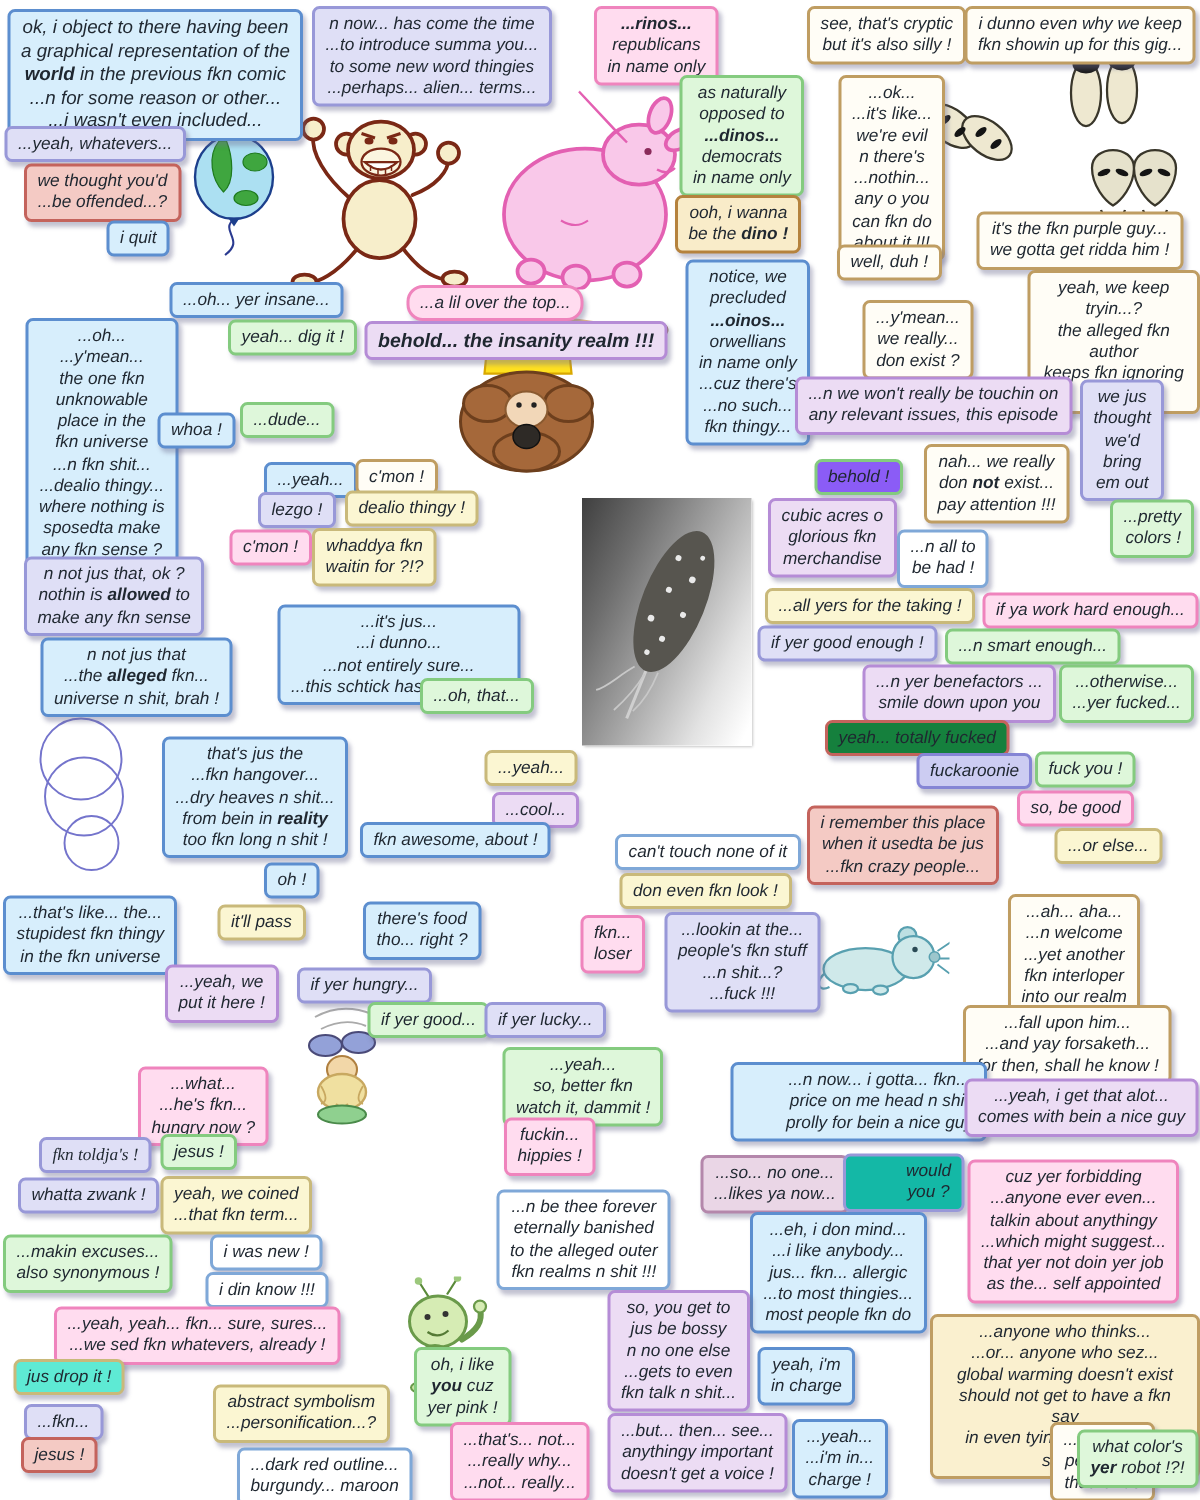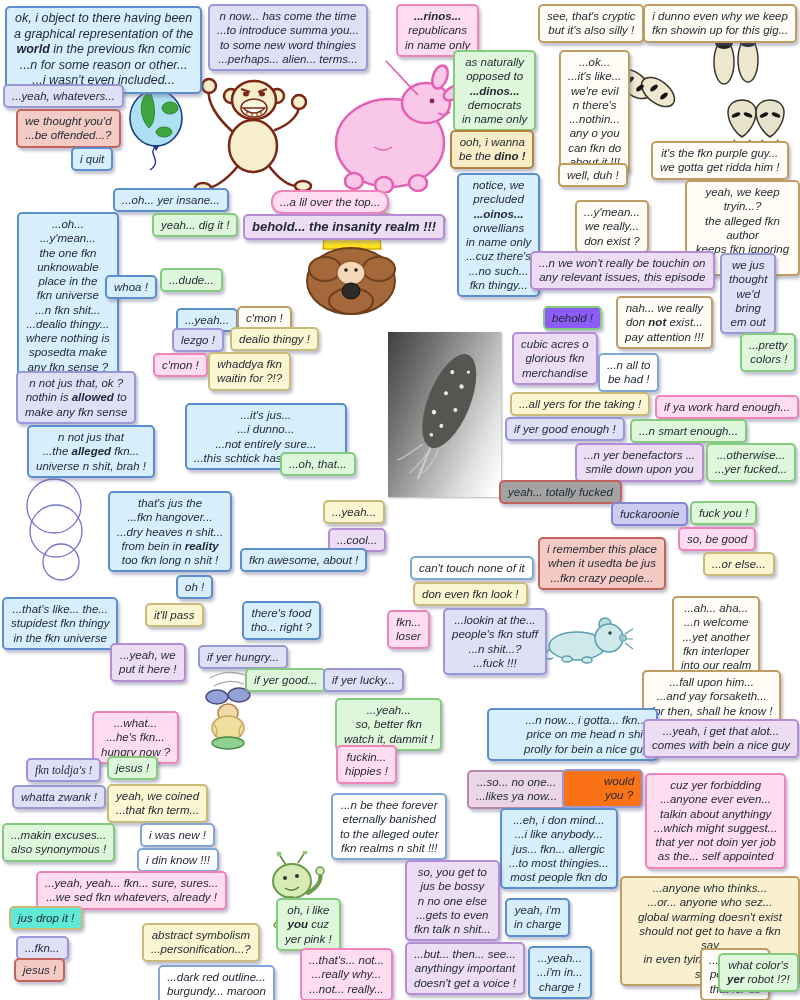--- a/index.html
+++ b/index.html
@@ -228,21 +228,21 @@
     <div class="bubble" style="left: 16px; top: 371px; border-color: rgb(152, 152, 216); background: rgb(223, 223, 246);">n not jus that, ok ?<br>nothin is <b>allowed</b> to<br>make any fkn sense</div>
     <div class="bubble" style="left: 510px; top: 392px; border-color: rgb(201, 185, 122); background: rgb(251, 246, 210);">...all yers for the taking !</div>
     <div class="bubble" style="left: 655px; top: 395px; border-color: rgb(239, 132, 189); background: rgb(255, 220, 239);">if ya work hard enough...</div>
     <div class="bubble" style="left: 185px; top: 403px; border-color: rgb(92, 142, 207); background: rgb(215, 238, 252);">...it's jus...<br>...i dunno...<br>...not entirely sure...<br>...this schtick has potential...</div>
     <div class="bubble" style="left: 27px; top: 425px; border-color: rgb(92, 142, 207); background: rgb(215, 238, 252);">n not jus that<br>...the <b>alleged</b> fkn...<br>universe n shit, brah !</div>
     <div class="bubble" style="left: 505px; top: 417px; border-color: rgb(152, 152, 216); background: rgb(223, 223, 246);">if yer good enough !</div>
     <div class="bubble" style="left: 630px; top: 419px; border-color: rgb(132, 203, 127); background: rgb(222, 247, 218);">...n smart enough...</div>
     <div class="bubble" style="left: 575px; top: 443px; border-color: rgb(181, 140, 214); background: rgb(236, 220, 244);">...n yer benefactors ...<br>smile down upon you</div>
     <div class="bubble" style="left: 706px; top: 443px; border-color: rgb(132, 203, 127); background: rgb(222, 247, 218);">...otherwise...<br>...yer fucked...</div>
     <div class="bubble" style="left: 280px; top: 452px; border-color: rgb(132, 203, 127); background: rgb(222, 247, 218);">...oh, that...</div>
-    <div class="bubble" style="left: 499px; top: 480px; border-color: rgb(196, 99, 92); background: #a3a3a3;">yeah... totally fucked</div>
+    <div class="bubble" style="left: 550px; top: 480px; border-color: rgb(196, 99, 92); background: #15803d;">yeah... totally fucked</div>
     <div class="bubble" style="left: 108px; top: 491px; border-color: rgb(92, 142, 207); background: rgb(215, 238, 252);">that's jus the<br>...fkn hangover...<br>...dry heaves n shit...<br>from bein in <b>reality</b><br>too fkn long n shit !</div>
     <div class="bubble" style="left: 323px; top: 500px; border-color: rgb(201, 185, 122); background: rgb(251, 246, 210);">...yeah...</div>
     <div class="bubble" style="left: 611px; top: 502px; border-color: rgb(133, 133, 213); background: rgb(204, 204, 242);">fuckaroonie</div>
     <div class="bubble" style="left: 690px; top: 501px; border-color: rgb(132, 203, 127); background: rgb(222, 247, 218);">fuck you !</div>
     <div class="bubble" style="left: 328px; top: 528px; border-color: rgb(181, 140, 214); background: rgb(236, 220, 244);">...cool...</div>
     <div class="bubble" style="left: 678px; top: 527px; border-color: rgb(239, 132, 189); background: rgb(255, 220, 239);">so, be good</div>
     <div class="bubble" style="left: 538px; top: 537px; border-color: rgb(196, 99, 92); background: rgb(244, 202, 196);">i remember this place<br>when it usedta be jus<br>...fkn crazy people...</div>
     <div class="bubble" style="left: 240px; top: 548px; border-color: rgb(92, 142, 207); background: rgb(215, 238, 252);">fkn awesome, about !</div>
     <div class="bubble" style="left: 703px; top: 552px; border-color: rgb(201, 185, 122); background: rgb(251, 246, 210);">...or else...</div>
     <div class="bubble" style="left: 410px; top: 556px; border-color: rgb(127, 168, 216); background: rgb(255, 255, 255);">can't touch none of it</div>
@@ -260,21 +260,21 @@
     <div class="bubble" style="left: 323px; top: 668px; border-color: rgb(152, 152, 216); background: rgb(223, 223, 246);">if yer lucky...</div>
     <div class="bubble" style="left: 642px; top: 670px; border-color: rgb(191, 157, 98); background: rgb(255, 253, 246);">...fall upon him...<br>...and yay forsaketh...<br>for then, shall he know !</div>
     <div class="bubble" style="left: 335px; top: 698px; border-color: rgb(132, 203, 127); background: rgb(222, 247, 218);">...yeah...<br>so, better fkn<br>watch it, dammit !</div>
     <div class="bubble" style="left: 487px; top: 708px; border-color: rgb(92, 142, 207); background: rgb(215, 238, 252); padding-left: 35px;">...n now... i gotta... fkn...<br>price on me head n shit<br>prolly for bein a nice guy</div>
     <div class="bubble" style="left: 92px; top: 711px; border-color: rgb(239, 132, 189); background: rgb(255, 220, 239);">...what...<br>...he's fkn...<br>hungry now ?</div>
     <div class="bubble" style="left: 643px; top: 719px; border-color: rgb(181, 140, 214); background: rgb(236, 220, 244);">...yeah, i get that alot...<br>comes with bein a nice guy</div>
     <div class="bubble" style="left: 336px; top: 745px; border-color: rgb(239, 132, 189); background: rgb(255, 220, 239);">fuckin...<br>hippies !</div>
     <div class="bubble" style="left: 26px; top: 758px; border-color: rgb(152, 152, 216); background: rgb(223, 223, 246); font-family: Liberation Serif, serif;">fkn toldja's !</div>
     <div class="bubble" style="left: 107px; top: 756px; border-color: rgb(132, 203, 127); background: rgb(222, 247, 218);">jesus !</div>
     <div class="bubble" style="left: 467px; top: 770px; border-color: rgb(180, 135, 171); background: rgb(234, 214, 230);">...so... no one...<br>...likes ya now...</div>
-    <div class="bubble" style="left: 562px; top: 769px; border-color: rgb(152, 152, 216); background: #f97316; padding-left: 40px;">would<br>you ?</div>
+    <div class="bubble" style="left: 562px; top: 769px; border-color: rgb(152, 152, 216); background: #14b8a6; padding-left: 40px;">would<br>you ?</div>
     <div class="bubble" style="left: 645px; top: 773px; border-color: rgb(239, 132, 189); background: rgb(255, 220, 239);">cuz yer forbidding<br>...anyone ever even...<br>talkin about anythingy<br>...which might suggest...<br>that yer not doin yer job<br>as the... self appointed</div>
     <div class="bubble" style="left: 12px; top: 785px; border-color: rgb(152, 152, 216); background: rgb(223, 223, 246);">whatta zwank !</div>
     <div class="bubble" style="left: 107px; top: 784px; border-color: rgb(201, 185, 122); background: rgb(251, 246, 210);">yeah, we coined<br>...that fkn term...</div>
     <div class="bubble" style="left: 331px; top: 793px; border-color: rgb(127, 168, 216); background: rgb(255, 255, 255);">...n be thee forever<br>eternally banished<br>to the alleged outer<br>fkn realms n shit !!!</div>
     <div class="bubble" style="left: 500px; top: 808px; border-color: rgb(92, 142, 207); background: rgb(215, 238, 252);">...eh, i don mind...<br>...i like anybody...<br>jus... fkn... allergic<br>...to most thingies...<br>most people fkn do</div>
     <div class="bubble" style="left: 2px; top: 823px; border-color: rgb(132, 203, 127); background: rgb(222, 247, 218);">...makin excuses...<br>also synonymous !</div>
     <div class="bubble" style="left: 140px; top: 823px; border-color: rgb(127, 168, 216); background: rgb(255, 255, 255);">i was new !</div>
     <div class="bubble" style="left: 137px; top: 848px; border-color: rgb(127, 168, 216); background: rgb(255, 255, 255);">i din know !!!</div>
     <div class="bubble" style="left: 405px; top: 860px; border-color: rgb(181, 140, 214); background: rgb(236, 220, 244);">so, you get to<br>jus be bossy<br>n no one else<br>...gets to even<br>fkn talk n shit...</div>
     <div class="bubble" style="left: 36px; top: 871px; border-color: rgb(239, 132, 189); background: rgb(255, 220, 239);">...yeah, yeah... fkn... sure, sures...<br>...we sed fkn whatevers, already !</div>

